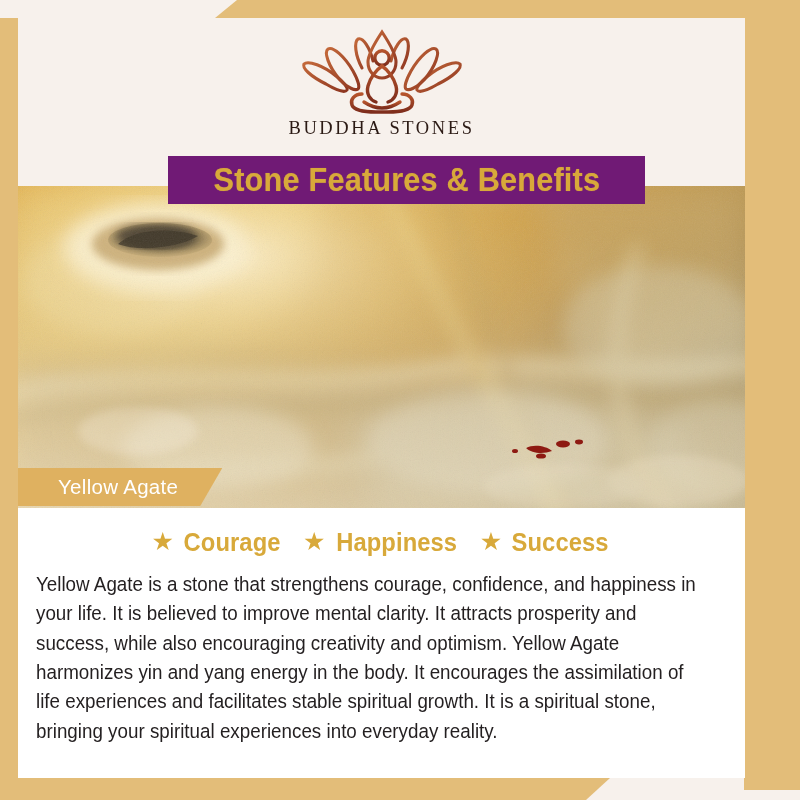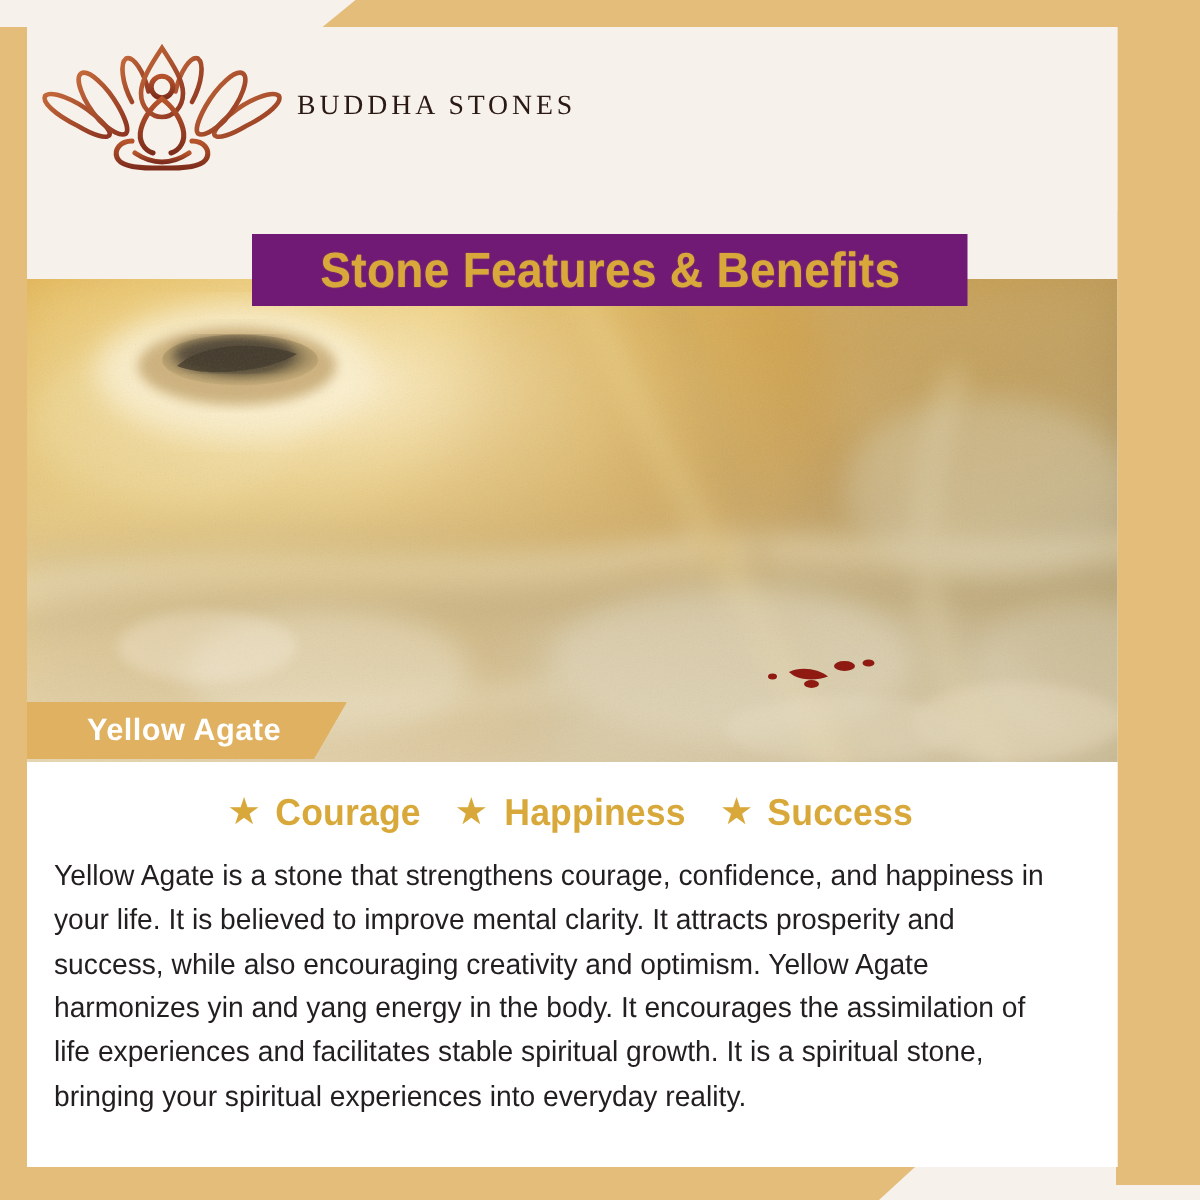--- a/index.html
+++ b/index.html
@@ -81,21 +81,21 @@
     position: relative;
     height: 122px;
     background: #f7f1ec;
   }
   .logo-wrap {
     position: absolute;
     left: 0;
     right: 0;
     top: 6px;
     display: flex;
-    flex-direction: row;
+    flex-direction: column;
     align-items: center;
   }
   .lotus {
     display: block;
   }
   .brand {
     margin-top: 2px;
     font-family: "Liberation Serif", serif;
     font-size: 18.5px;
     letter-spacing: 2.6px;
@@ -153,21 +153,21 @@
     padding: 0 44px 0 40px;
     background: #dfb160;
     clip-path: polygon(0 0, 100% 0, calc(100% - 22px) 100%, 0 100%);
     display: flex;
     align-items: center;
     z-index: 7;
   }
   .name-ribbon-text {
     color: #ffffff;
     font-size: 20.5px;
-    font-weight: 700;
+    font-weight: 400;
     letter-spacing: 0.3px;
     white-space: nowrap;
   }
 
   
   .body-panel {
     position: absolute;
     top: 490px;
     left: 0;
     width: 727px;

